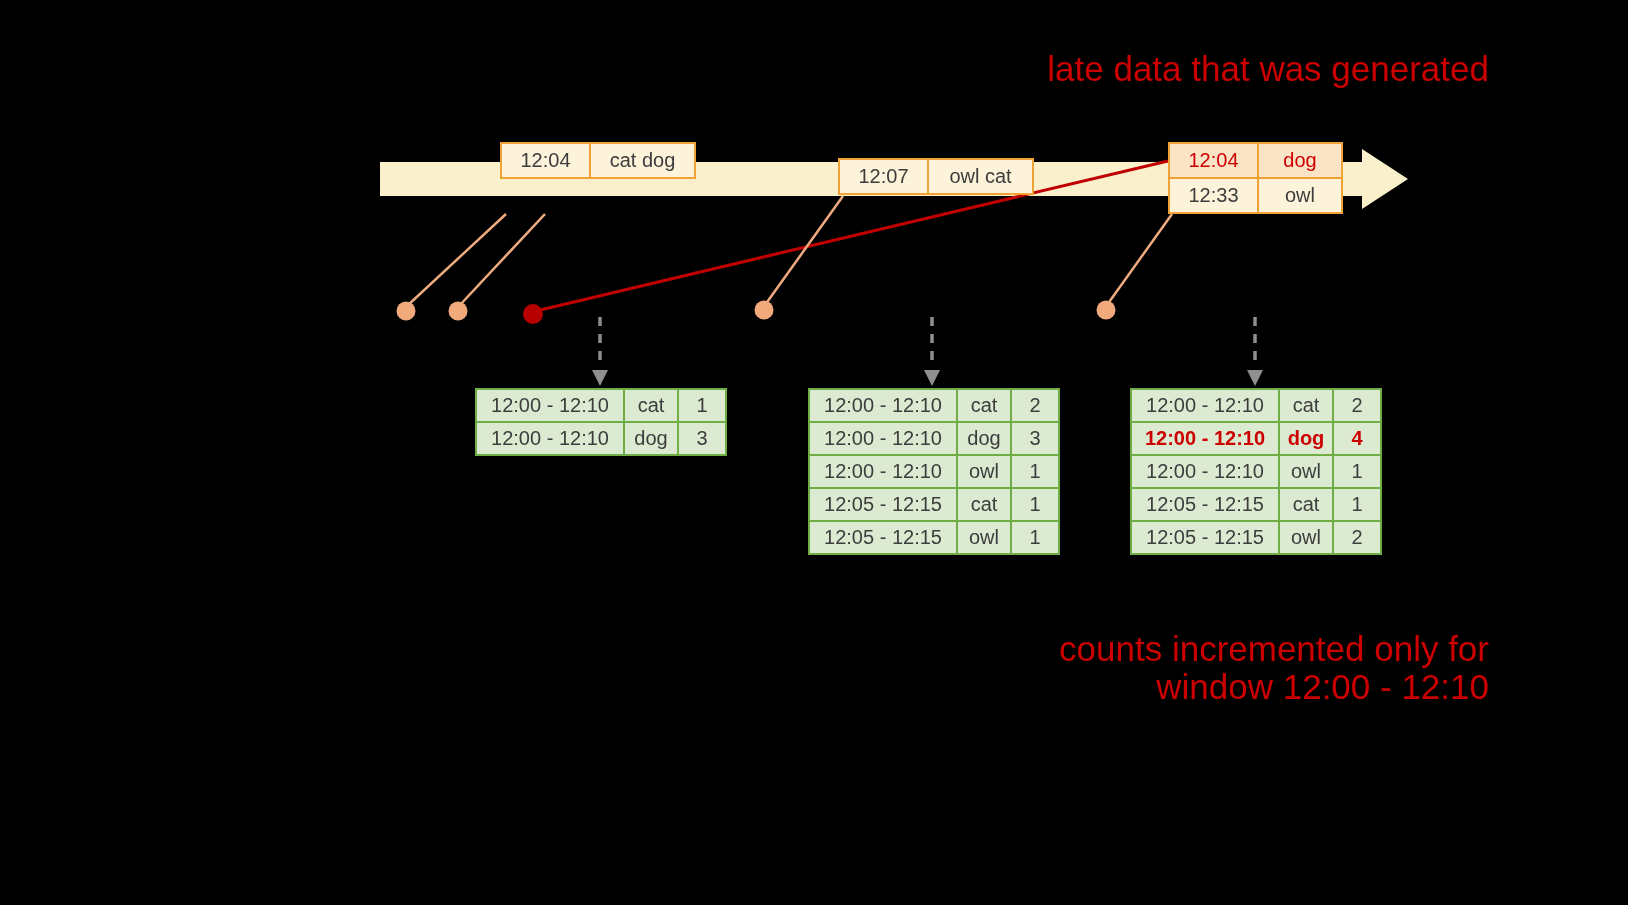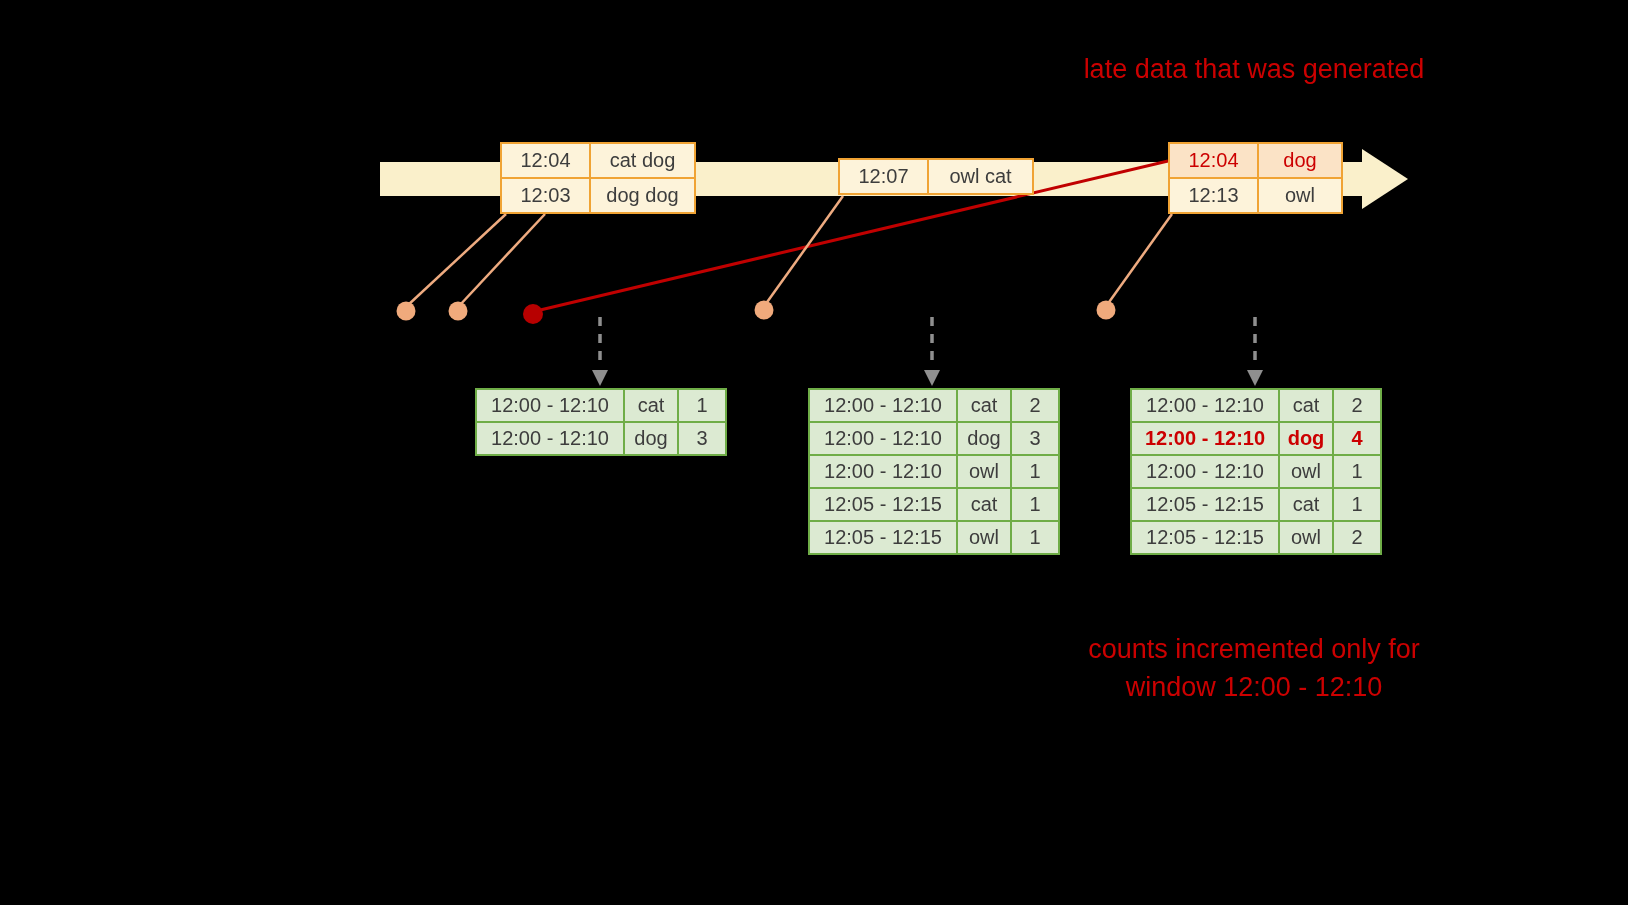--- a/index.html
+++ b/index.html
@@ -50,23 +50,23 @@
   }
   .result-table td.win  { width: 148px; }
   .result-table td.word { width: 54px; }
   .result-table td.cnt  { width: 48px; }
   .result-table tr.late td { color: #cc0000; font-weight: bold; }
 
   
   .annotation {
     position: absolute;
     width: 470px;
-    text-align: center;
+    text-align: right;
     color: #cc0000;
-    font-size: 27px;
+    font-size: 35px;
     line-height: 38px;
   }
 </style>
 </head>
 <body>
 
 <div class="canvas">
 
   <svg class="layer" width="1628" height="905" viewBox="0 0 1628 905">
 
@@ -101,44 +101,40 @@
   <div class="annotation" style="left:1019px; top:50px;">
     <div>late data that was generated</div>
   </div>
 
   <table class="event-table" style="left:500px; top:142px;">
     <tbody>
         <tr>
       <td class="t">12:04</td>
       <td class="w">cat dog</td>
     </tr>
-    <tr>
-      <td class="t">12:03</td>
-      <td class="w">dog dog</td>
-    </tr>
   </tbody>
     </table>
 
   <table class="event-table" style="left:838px; top:158px;">
     <tbody>
         <tr>
       <td class="t">12:07</td>
       <td class="w">owl cat</td>
     </tr>
   </tbody>
     </table>
 
   <table class="event-table ev3" style="left:1168px; top:142px;">
     <tbody>
         <tr class="late">
       <td class="t">12:04</td>
       <td class="w">dog</td>
     </tr>
     <tr>
-      <td class="t">12:13</td>
+      <td class="t">12:33</td>
       <td class="w">owl</td>
     </tr>
   </tbody>
     </table>
 
   <table class="result-table" style="left:475px; top:388px;">
     <tbody>
         <tr>
       <td class="win">12:00 - 12:10</td>
       <td class="word">cat</td>

